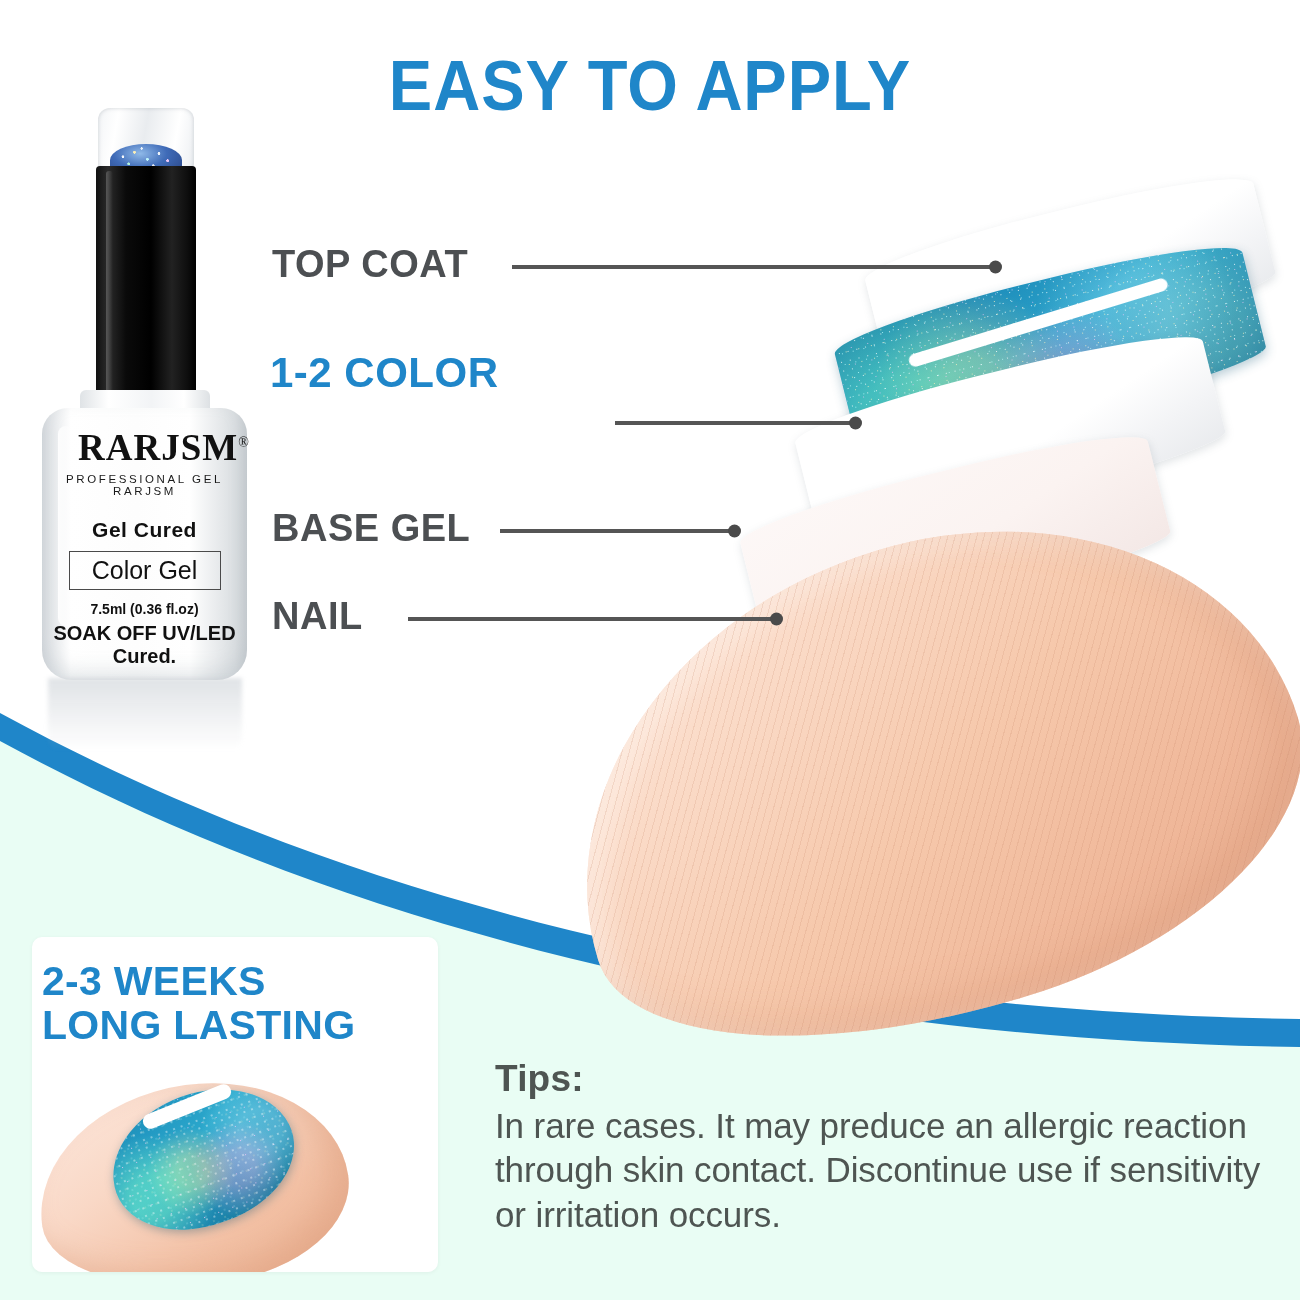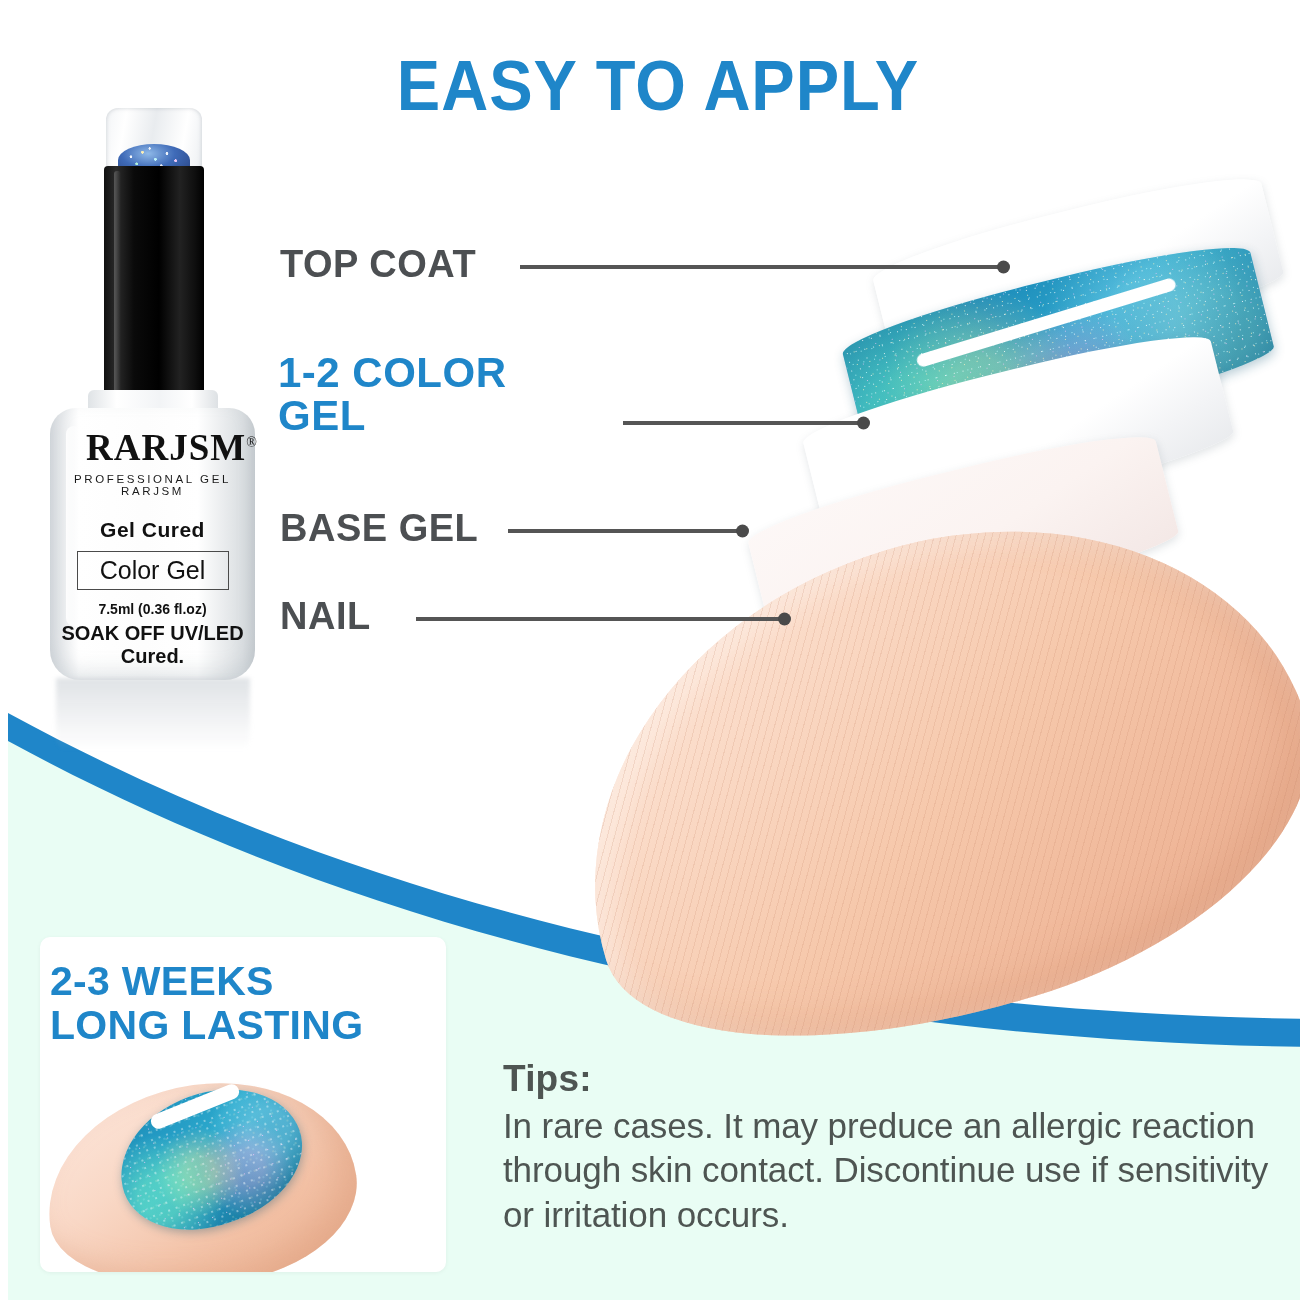--- a/index.html
+++ b/index.html
@@ -3,21 +3,21 @@
 <meta charset="utf-8">
 <style>
   * { margin:0; padding:0; box-sizing:border-box; }
   html,body { width:1300px; height:1300px; }
   body {
     font-family:"Liberation Sans", sans-serif;
     background:#ffffff;
     position:relative;
     overflow:hidden;
   }
-  #stage { position:absolute; inset:0; width:1208px; height:1300px;margin-left:8px; }
+  #stage { position:absolute; inset:0; width:1208px; height:1300px; }
 
   
   .bg-white { position:absolute; inset:0; background:#ffffff; }
   .bg-mint  { position:absolute; inset:0; }
 
   
   .title {
     position:absolute; left:0; top:46px; width:1300px;
     text-align:center;
     font-size:70px; font-weight:bold;
@@ -288,21 +288,20 @@
       <span class="dot"></span>
     </div>
   <div class="leader" style="left:408px; top:617px; width:370px;">
       <span class="dot"></span>
     </div>
 
   <div class="dlabel gray" style="left:272px; top:243px;">TOP COAT</div>
 
   <div class="dlabel blue" style="left:270px; top:352px;">
     <div>1-2 COLOR</div>
-    <div>GEL</div>
   </div>
 
   <div class="dlabel gray" style="left:272px; top:507px;">BASE GEL</div>
   <div class="dlabel gray" style="left:272px; top:595px;">NAIL</div>
 
   <div class="card">
     <div class="card-title">
       <div>2-3 WEEKS</div>
       <div>LONG LASTING</div>
     </div>

